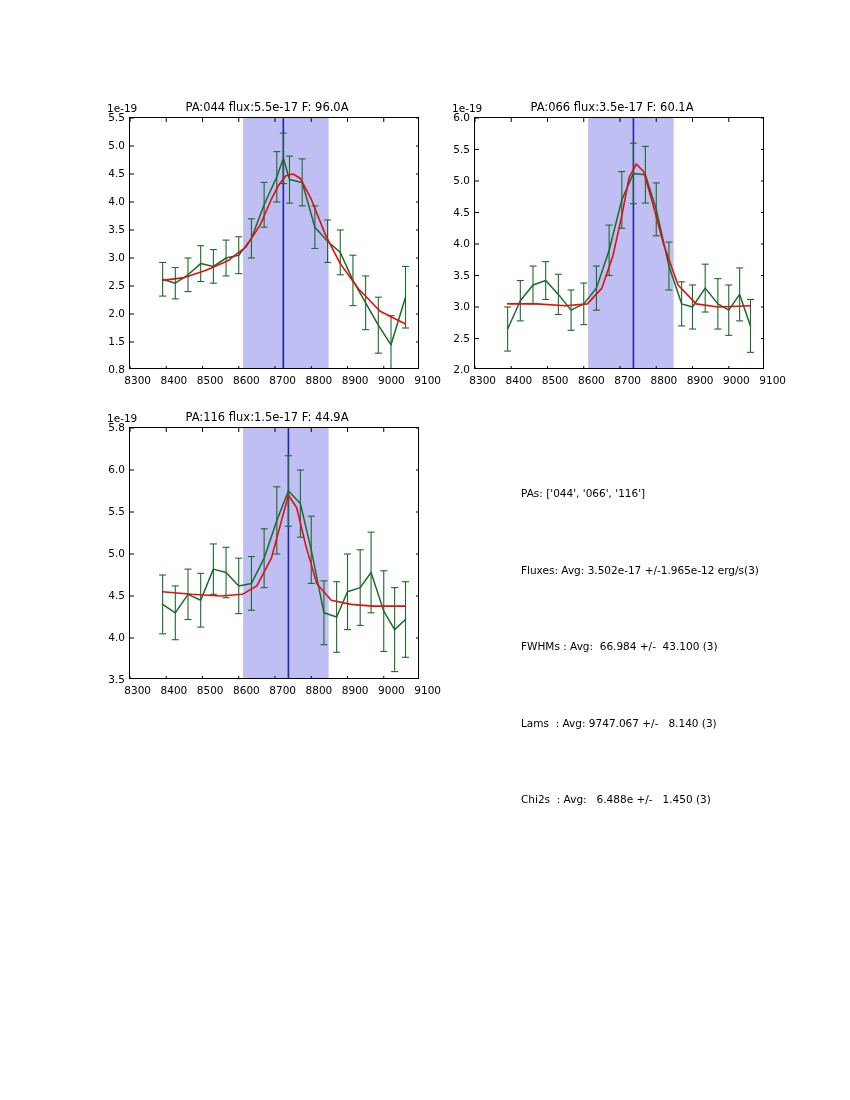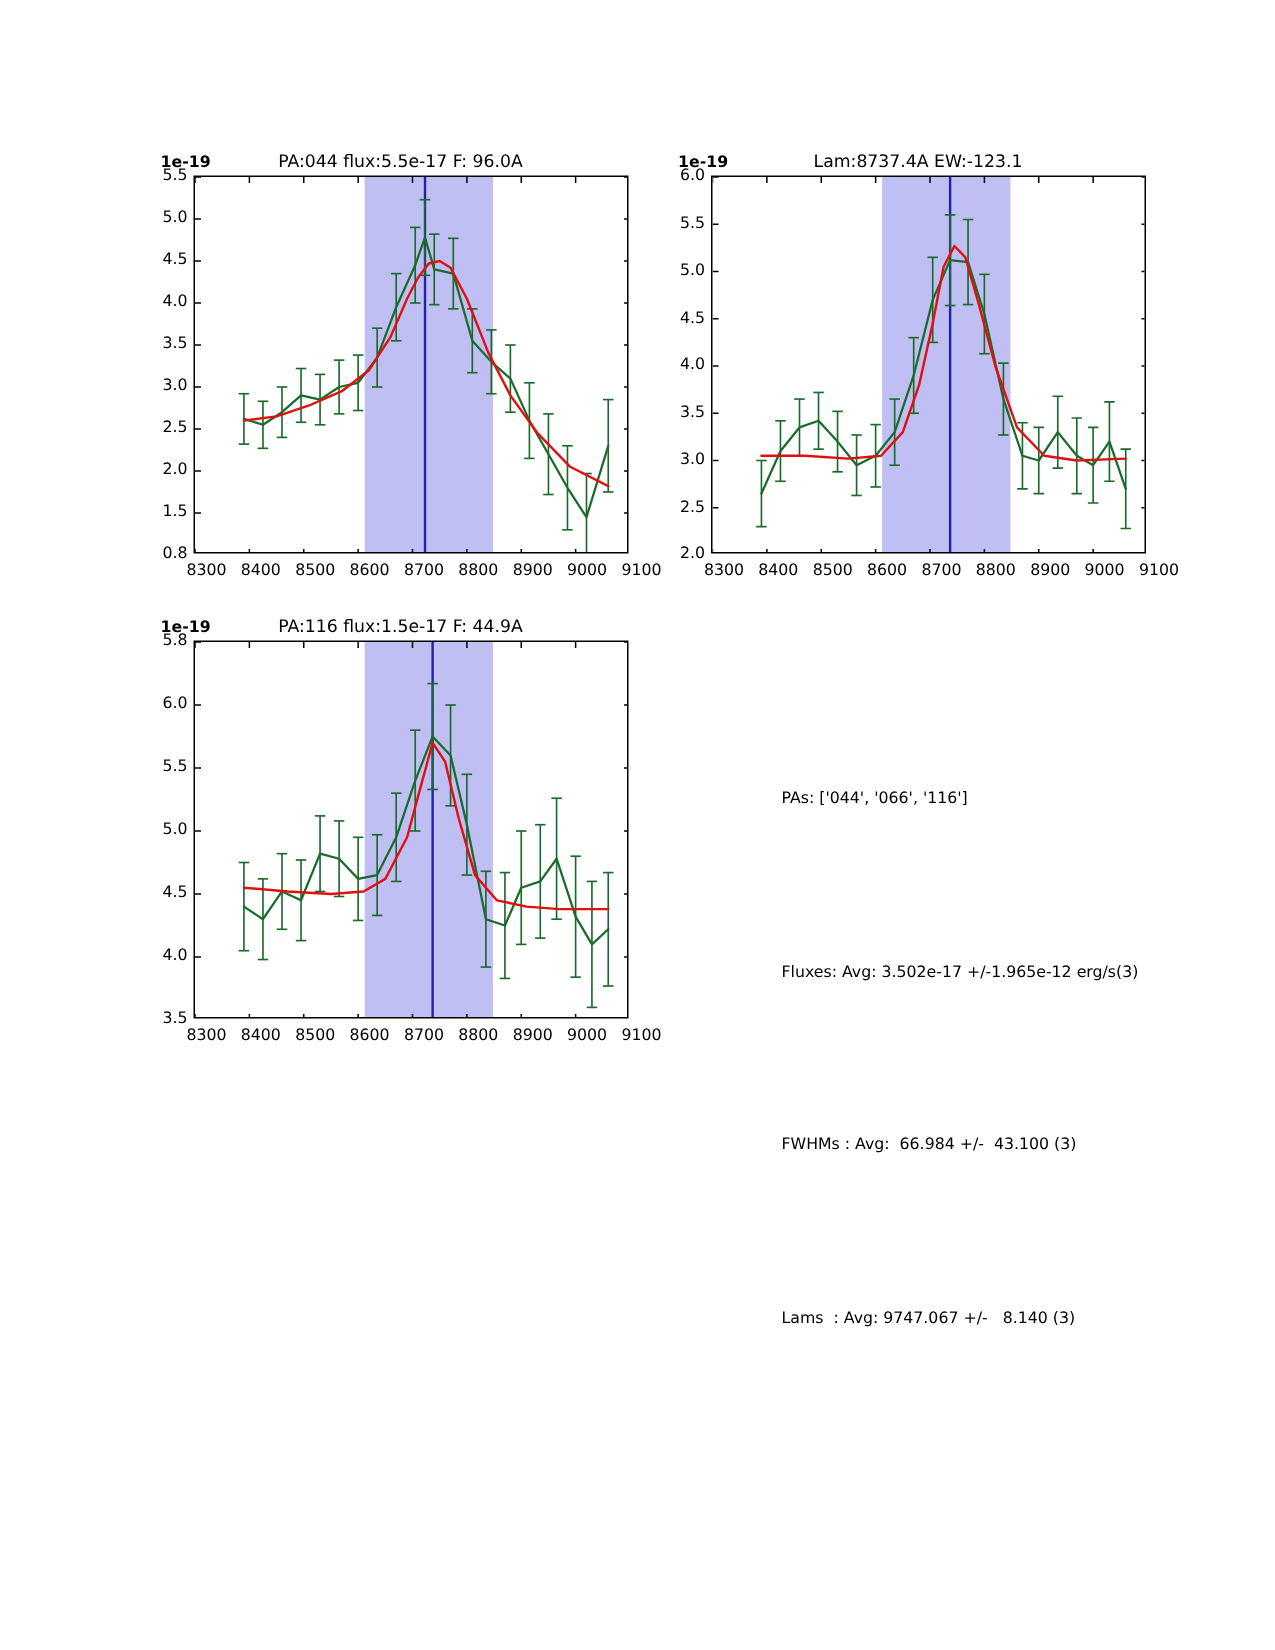--- a/index.html
+++ b/index.html
@@ -29,21 +29,20 @@
     text-align: center;
     font-size: 11.5px;
     line-height: 15px;
     color: #000;
     white-space: pre;
   }
   .exp-label {
     position: absolute;
     font-size: 10.5px;
     color: #000;
-    font-weight: bold;
   }
   .axes {
     position: absolute;
     border: 1px solid #000000;
     background: #ffffff;
     box-sizing: border-box;
     overflow: hidden;
   }
   .ytick-label {
     position: absolute;
@@ -58,21 +57,21 @@
     text-align: right;
     color: #000;
   }
   .summary {
     position: absolute;
     font-size: 10.5px;
     line-height: 25.5px;
     color: #000;
     white-space: pre;
   }
-  .summary div { white-space: pre; margin-top: 39px; }
+  .summary div { white-space: pre; }
   svg { display: block; }
 </style>
 </head>
 <body>
 
 <div class="page">
 
   <div class="panel" style="left:112px; top:70px; width:310px; height:310px;">
     <div class="panel-title" style="left:0; top:0; width:310px;">
       <div>PA:044 flux:5.5e-17 F: 96.0A</div>
@@ -210,20 +209,21 @@
         <div class="xtick-label" style="left: 140px; width: 44px; top: 304px;">8700</div>
         <div class="xtick-label" style="left: 176.25px; width: 44px; top: 304px;">8800</div>
         <div class="xtick-label" style="left: 212.5px; width: 44px; top: 304px;">8900</div>
         <div class="xtick-label" style="left: 248.75px; width: 44px; top: 304px;">9000</div>
         <div class="xtick-label" style="left: 285px; width: 44px; top: 304px;">9100</div>
       </div>
   </div>
 
   <div class="panel" style="left:457px; top:70px; width:310px; height:310px;">
     <div class="panel-title" style="left:0; top:0; width:310px;">
+      <div>PA:066 flux:3.5e-17 F: 60.1A</div>
       <div>Lam:8737.4A EW:-123.1</div>
     </div>
     <div class="exp-label" style="left:-5px; top:32px;">1e-19</div>
     <div class="axes" id="axes-pa066" style="left:17px; top:47px; width:290px; height:252px;">
       <svg id="svg-pa066" width="290" height="252" viewBox="0 0 290 252">
           <rect x="113.10000000000001" y="0" width="85.55" height="252" fill="#aaaaf0" fill-opacity="0.75"></rect>
           <line x1="158.4125" y1="0" x2="158.4125" y2="252" stroke="#2222aa" stroke-width="1.6"></line>
           <line x1="0" y1="252" x2="0" y2="248" stroke="#000" stroke-width="1"></line>
           <line x1="0" y1="0" x2="0" y2="4" stroke="#000" stroke-width="1"></line>
           <line x1="36.25" y1="252" x2="36.25" y2="248" stroke="#000" stroke-width="1"></line>
@@ -484,15 +484,16 @@
         <div class="xtick-label" style="left: 248.75px; width: 44px; top: 304px;">9000</div>
         <div class="xtick-label" style="left: 285px; width: 44px; top: 304px;">9100</div>
       </div>
   </div>
 
   <div class="summary" style="left:521px; top:430px; width:300px;">
     <div>PAs: ['044', '066', '116']</div>
     <div>Fluxes: Avg: 3.502e-17 +/-1.965e-12 erg/s(3)</div>
     <div>FWHMs : Avg:  66.984 +/-  43.100 (3)</div>
     <div>Lams  : Avg: 9747.067 +/-   8.140 (3)</div>
+    <div>Chi2s  : Avg:   6.488e +/-   1.450 (3)</div>
   </div>
 
 </div>
 
 </body></html>

